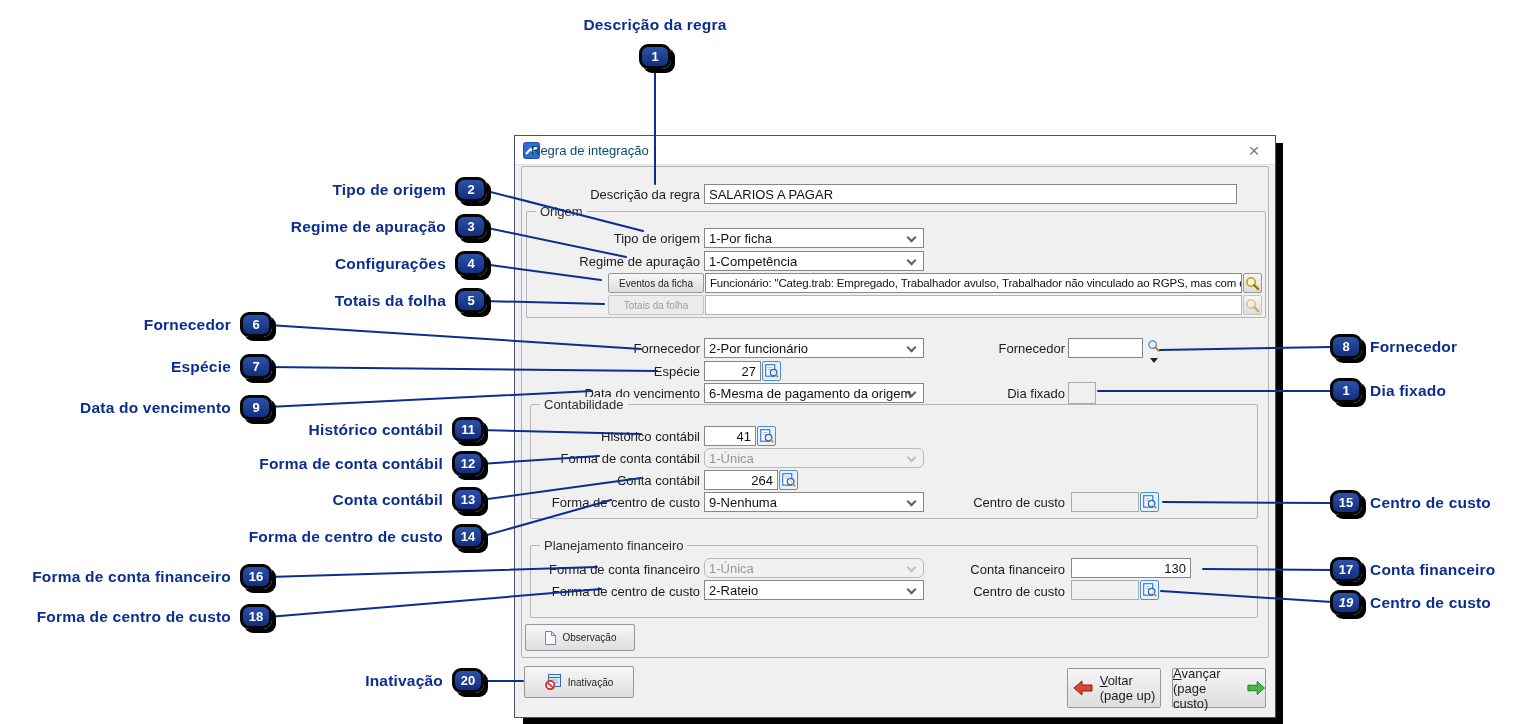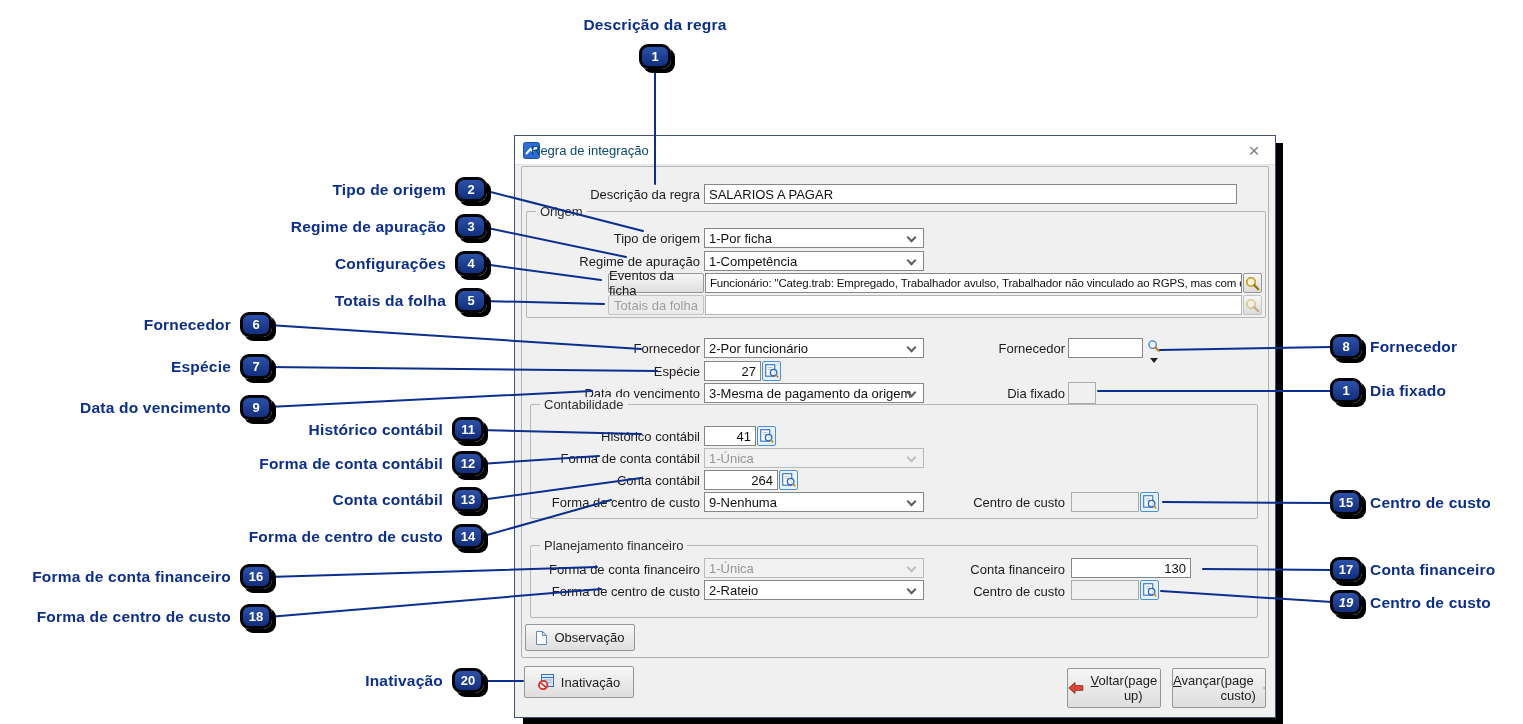--- a/index.html
+++ b/index.html
@@ -29,42 +29,42 @@
   .tinput.num { justify-content:flex-end; }
   .tinput.dis { background:#f0f0f0; border-color:#ababab; color:#8e8e8e; }
   .tinput.longtext { font-size:11.5px; letter-spacing:-0.15px; }
 
   .combo { position:absolute; height:20px; background:#fff; border:1px solid #878787;
            font-size:13px; color:#111; display:flex; align-items:center; padding:0 20px 0 4px;
            overflow:hidden; white-space:nowrap; }
   .combo .chev { position:absolute; right:8px; top:5px; width:7px; height:7px;
                  border-right:2px solid #5f5f5f; border-bottom:2px solid #5f5f5f;
                  transform:rotate(45deg); }
-  .combo.dis { background:#f1f1f1; border-color:#b9b9b9; color:#969696; }
+  .combo.dis { background:#f1f1f1; border-color:#b9b9b9; color:#969696;border-radius:6px; }
   .combo.dis .chev { border-color:#bfbfbf; }
 
   .gbtn { position:absolute; background:linear-gradient(#f7f7f7,#dedede); border:1px solid #979797;
-          border-radius:2px; font-size:13px; color:#1c1c1c; display:flex; align-items:center;
+          border-radius:2px; font-size:10px; color:#1c1c1c; display:flex; align-items:center;
           justify-content:center; gap:6px; }
   .gbtn.dis { color:#9d9d9d; background:#ececec; border-color:#c2c2c2; }
 
   .lkbtn { position:absolute; width:19px; height:20px; background:#e7f2fc; border:1px solid #4a90d9;
            border-radius:2px; display:flex; align-items:center; justify-content:center; }
   .magbtn { position:absolute; width:19px; height:20px; background:linear-gradient(#f7f7f7,#dcdcdc);
             border:1px solid #979797; border-radius:2px; display:flex; align-items:center; justify-content:center; }
   .magbtn.dis { border-color:#c2c2c2; }
   .magbtn.dis svg { opacity:.45; }
 
   .ddtri { position:absolute; width:0; height:0; border-left:4px solid transparent;
            border-right:4px solid transparent; border-top:5px solid #222; }
 
   .navbtn { position:absolute; width:94px; height:40px; background:linear-gradient(#f6f6f6,#ddd);
             border:1px solid #979797; border-radius:2px; display:flex; align-items:center;
             justify-content:center; gap:7px; font-size:13px; color:#1c1c1c; }
-  .navbtn .col { display:flex; flex-direction:row; line-height:15px; }
+  .navbtn .col { display:flex; flex-direction:column; line-height:15px; }
   .u { text-decoration:underline; }
 
   
   .badge { position:absolute; width:32px; height:25px; background:linear-gradient(#2c51a9,#122e7d);
            border:3px solid #050507; border-radius:9px; box-shadow:4px 4px 0 #000;
            color:#fff; font-weight:bold; font-size:13px; display:flex; align-items:center;
            justify-content:center; }
   .co-l { position:absolute; color:#0c2f8f; font-weight:bold; font-size:15.5px;
           white-space:nowrap; letter-spacing:0.2px; }
   .co-l.left { transform:translateX(-100%); }
@@ -161,21 +161,21 @@
         <rect x="0.7" y="0.7" width="9" height="11.5" fill="#fff" stroke="#3f79cc" stroke-width="1.2"></rect>
         <line x1="2.5" y1="3.5" x2="7.5" y2="3.5" stroke="#a9c3e8" stroke-width="0.9"></line>
         <line x1="2.5" y1="5.5" x2="7.5" y2="5.5" stroke="#a9c3e8" stroke-width="0.9"></line>
         <circle cx="8.6" cy="8.6" r="3.3" fill="#eaf3ff" fill-opacity="0.85" stroke="#2f66bd" stroke-width="1.3"></circle>
         <line x1="10.9" y1="10.9" x2="13.2" y2="13.2" stroke="#c9952a" stroke-width="2"></line>
       </svg>
     </div>
 
     <span class="flabel" style="left:185px; top:250px;">Data do vencimento</span>
     <div class="combo" style="left:189px; top:247px; width:220px;">
-      <span>3-Mesma de pagamento da origem</span>
+      <span>6-Mesma de pagamento da origem</span>
         <span class="chev"></span>
     </div>
     <span class="flabel" style="left:550px; top:250px;">Dia fixado</span>
     <div class="tinput dis" style="left:553px; top:246px; width:28px; height:22px;">
       <span></span>
     </div>
 
     <div class="fieldset" style="left:15px; top:268px; width:728px; height:115px;">
       <span class="legend">Contabilidade</span>
     </div>

